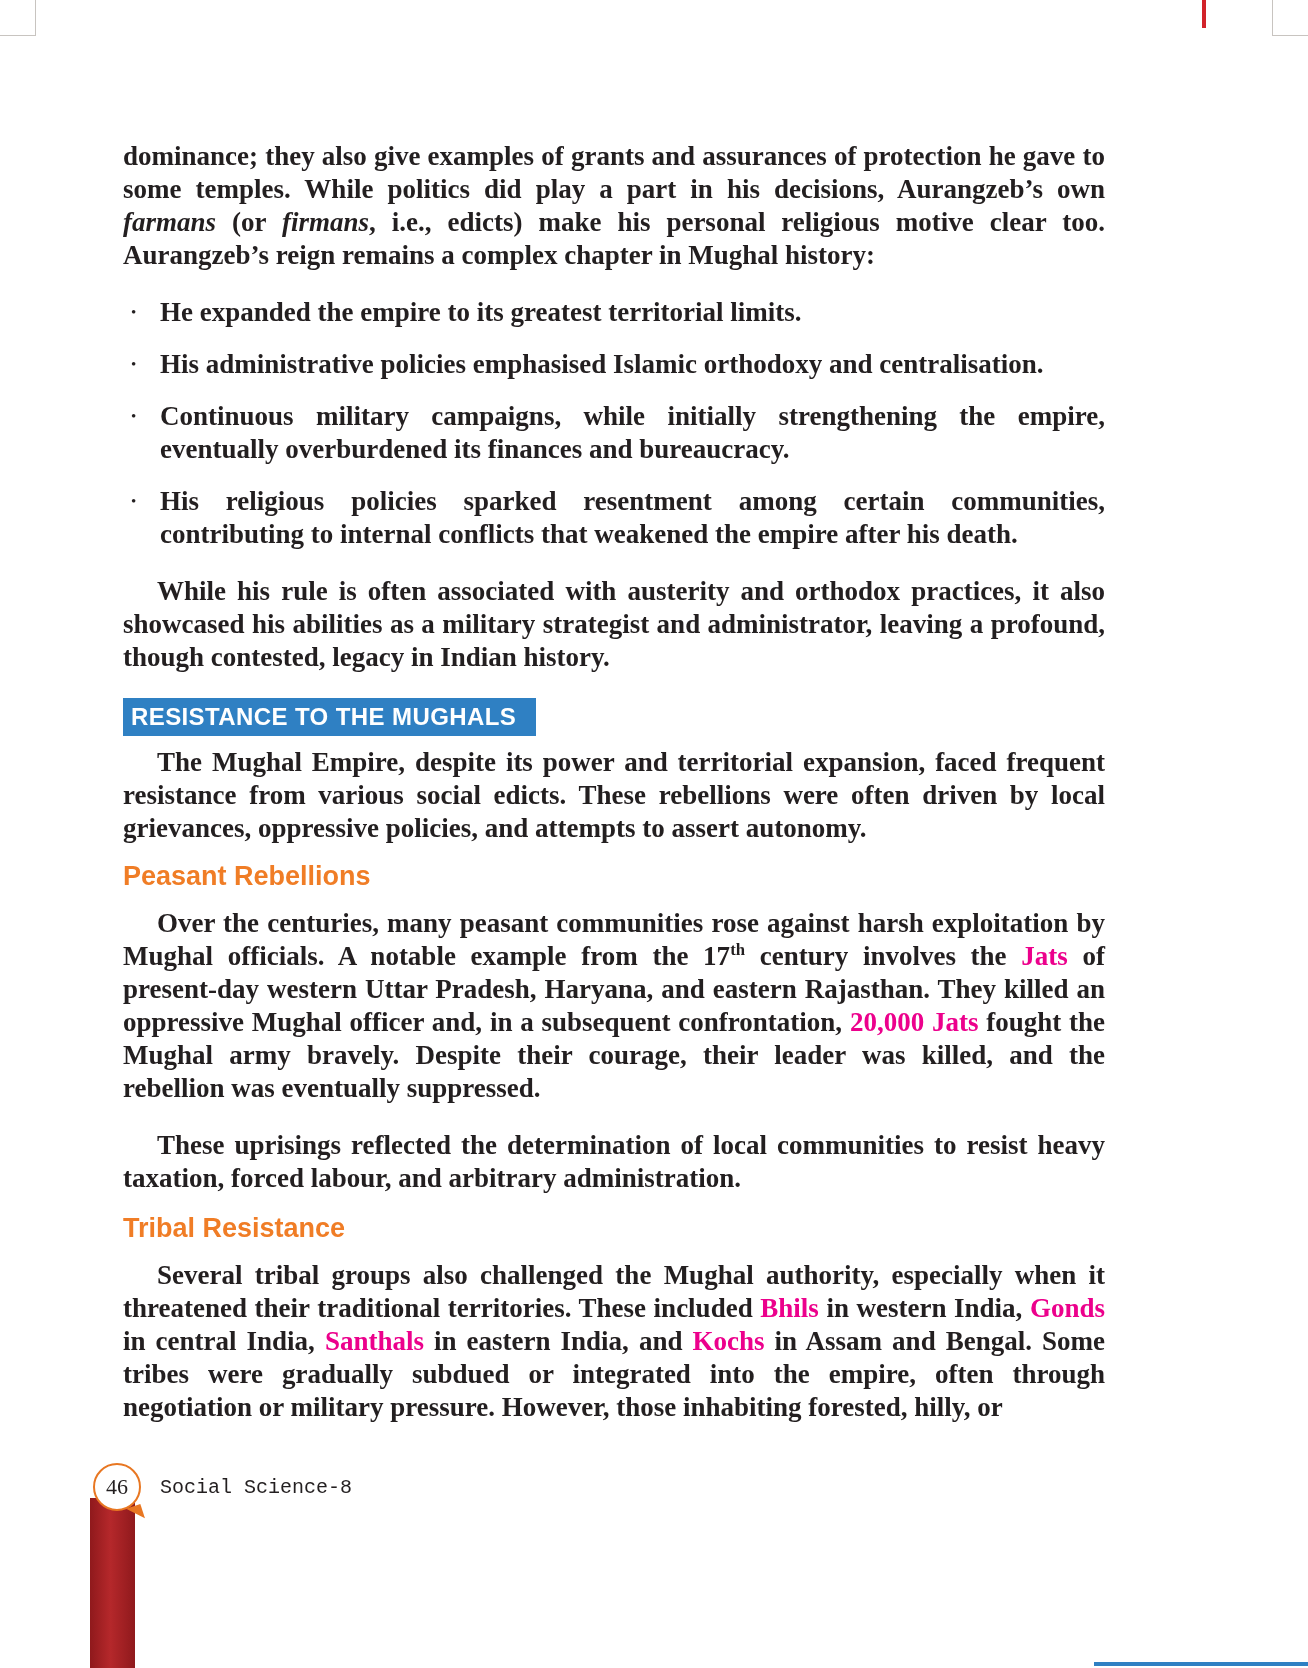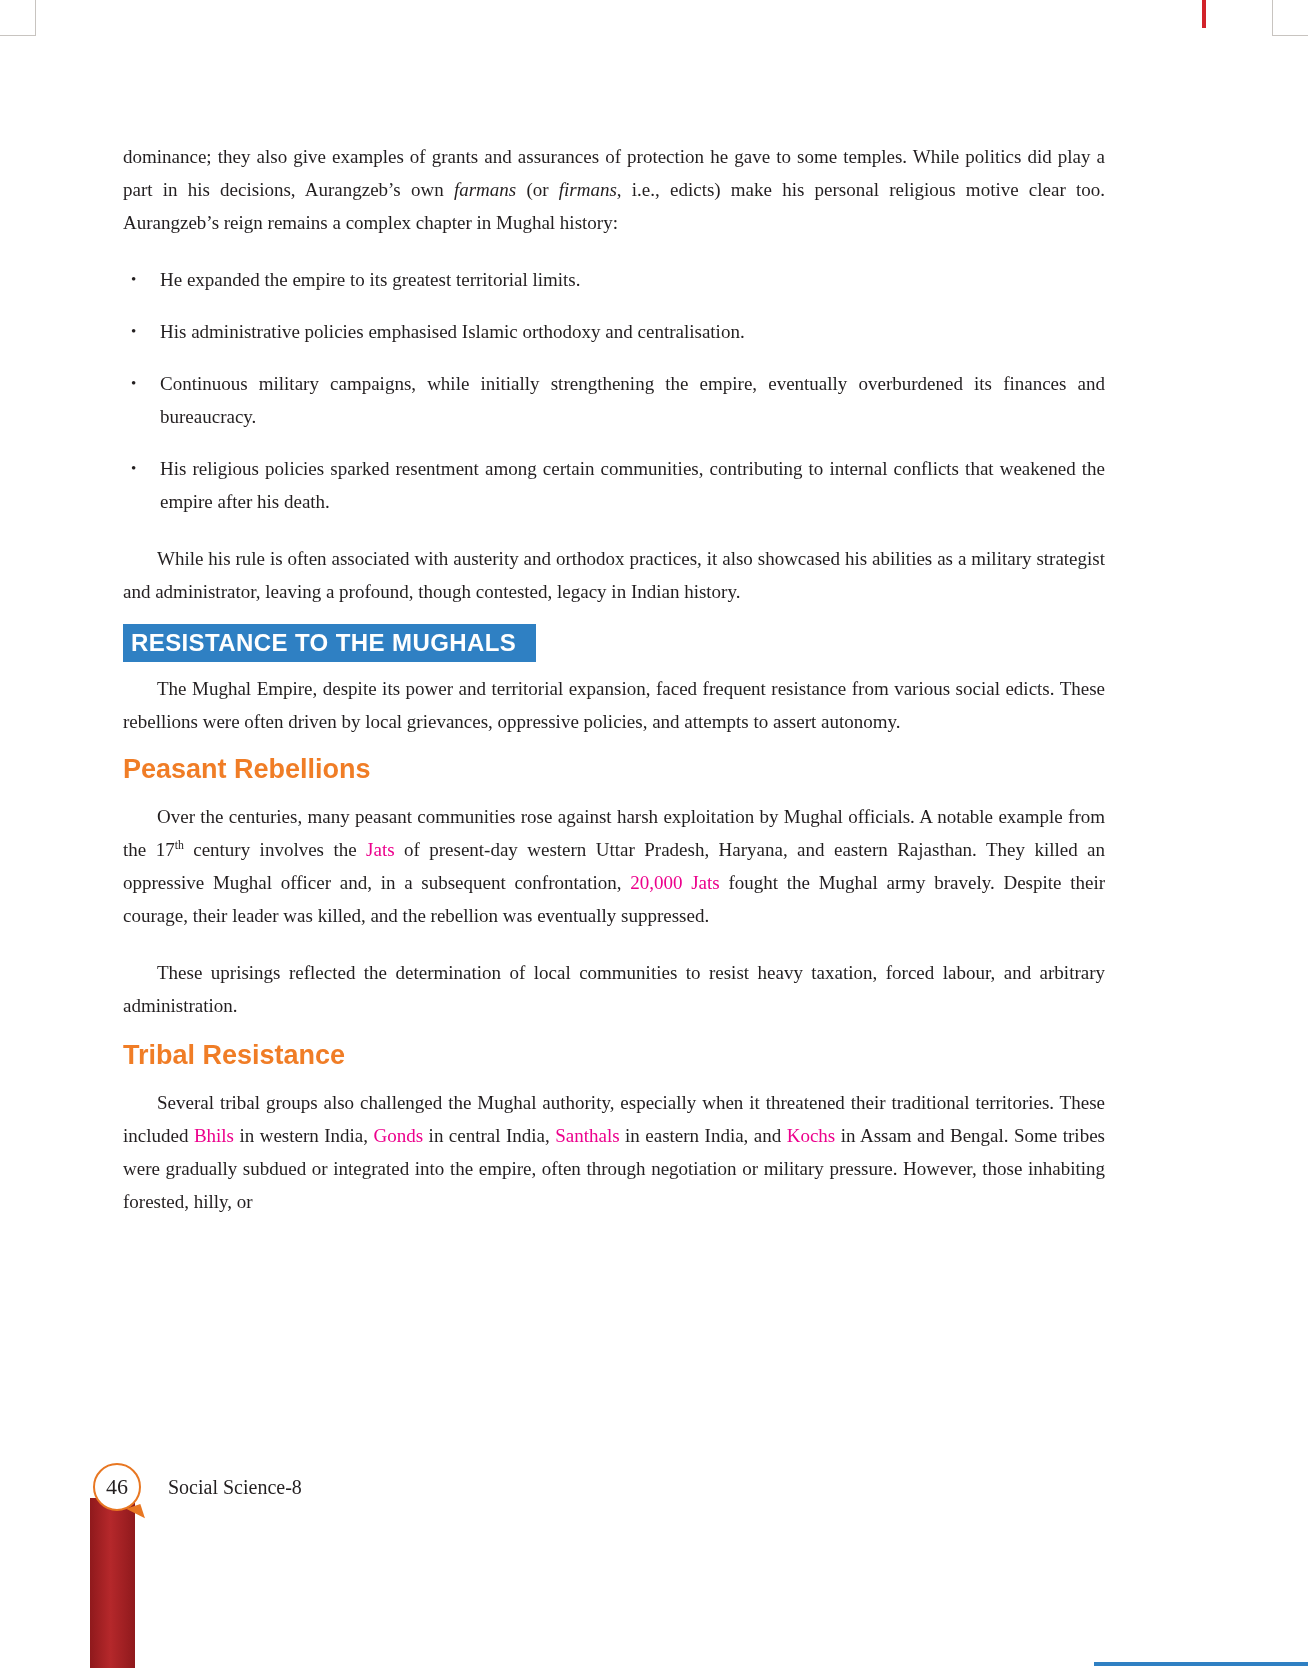--- a/index.html
+++ b/index.html
@@ -25,35 +25,35 @@
   .crop{position:absolute;width:36px;height:36px;}
   .crop.tl{top:0;left:0;border-right:1px solid #c8c4c0;border-bottom:1px solid #c8c4c0;}
   .crop.tr{top:0;right:0;border-left:1px solid #c8c4c0;border-bottom:1px solid #c8c4c0;}
   .edge-tick{position:absolute;top:0;left:1202px;width:4px;height:28px;background:var(--edge-tick-red);}
   .bottom-rule{position:absolute;bottom:2px;right:0;width:214px;height:4px;background:var(--banner-blue);}
 
   .content{
     position:absolute;left:123px;top:140px;width:982px;
   }
   p.body{
-    font-size:19px;line-height:33px;text-align:justify;color:var(--body-text);
+    font-size:27px;line-height:33px;text-align:justify;color:var(--body-text);font-weight:bold;
   }
   p.indent{text-indent:34px;}
   .italic{font-style:italic;}
   .pink{color:var(--highlight-pink);}
   .sup{font-size:0.62em;vertical-align:super;line-height:0;}
 
   .bullets{margin:24px 0 24px 0;}
   .bullet-row{display:flex;align-items:flex-start;margin-bottom:19px;padding-left:8px;}
   .bullet-row:last-child{margin-bottom:0;}
   .dot{flex:0 0 29px;font-size:15px;line-height:33px;color:var(--body-text);}
   .bullet-row p.body{flex:1;}
 
   .mb-p1{margin-bottom:22px;}
-  .mb-p2{margin-top:2px;margin-bottom:16px;}
+  .mb-p2{margin-top:2px;margin-bottom:24px;}
 
   .banner{
     display:inline-block;
     background:var(--banner-blue);
     color:#ffffff;
     font-family:"Liberation Sans", sans-serif;
     font-weight:700;
     font-size:24px;
     line-height:38px;
     height:38px;
@@ -85,23 +85,23 @@
   }
   .page-badge{
     position:absolute;left:93px;top:1463px;width:48px;height:48px;
     border-radius:50%;
     background:#ffffff;
     border:2.5px solid var(--badge-orange);
     display:flex;align-items:center;justify-content:center;
     font-size:22px;color:var(--body-text);text-align:right;
   }
   .footer-title{
-    position:absolute;left:168px;top:1476px;
+    position:absolute;left:160px;top:1476px;
     font-size:20px;color:var(--body-text);
-    font-family:Liberation Serif, serif;
+    font-family:Liberation Mono, monospace;
   }
 </style>
 </head>
 <body>
 
 <div class="page">
 
   <div class="crop tl"></div>
   <div class="crop tr"></div>
   <div class="edge-tick"></div>

